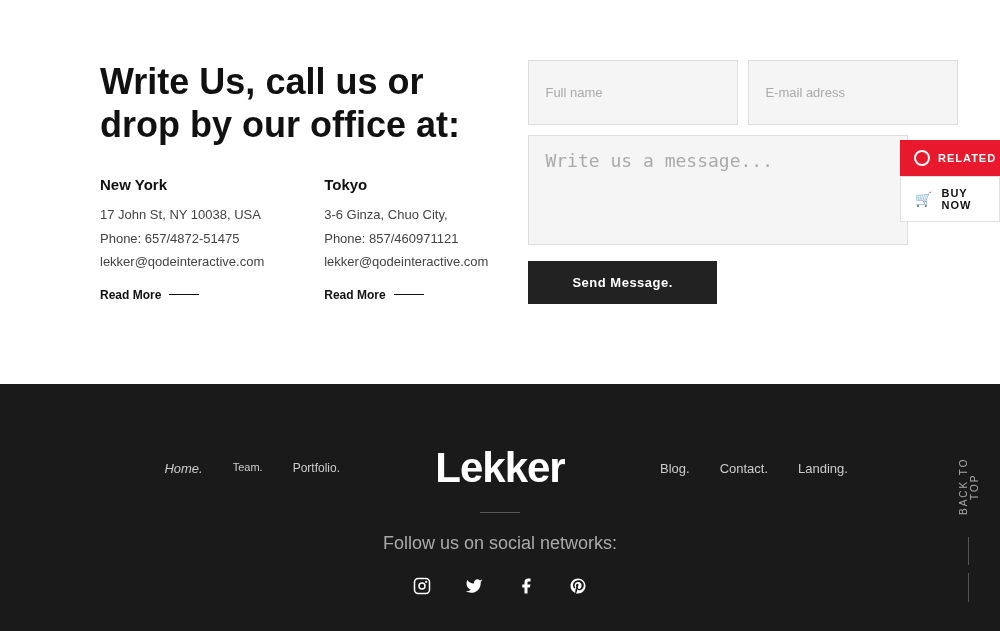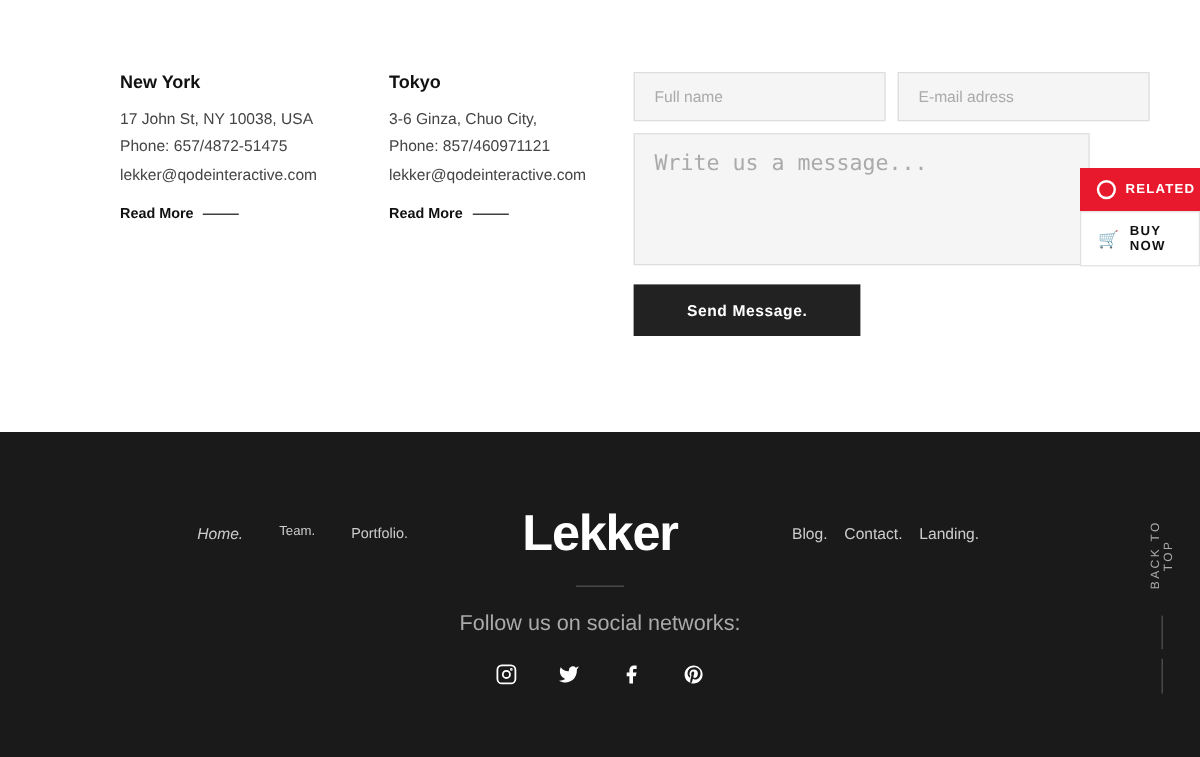--- a/index.html
+++ b/index.html
@@ -70,21 +70,21 @@
     }
 
     .form-row {
       display: flex;
       gap: 10px;
       margin-bottom: 10px;
     }
 
     .form-row input {
       flex: 1;
-      padding: 12px 16px;
+      padding: 24px 16px;
       border: 1px solid #ddd;
       background: #f5f5f5;
       font-size: 13px;
       color: #be185d;
       outline: none;
     }
 
     .form-row input::placeholder {
       color: #aaa;
     }
@@ -189,21 +189,21 @@
     .footer-nav-left {
       display: flex;
       gap: 30px;
       flex: 1;
       justify-content: flex-end;
       padding-right: 80px;
     }
 
     .footer-nav-right {
       display: flex;
-      gap: 14px;
+      gap: 30px;
       flex: 1;
       justify-content: flex-start;
       padding-left: 80px;
     }
 
     .footer-logo {
       font-size: 42px;
       font-weight: 900;
       color: #fff;
       letter-spacing: -1px;
@@ -284,20 +284,21 @@
       position: relative;
     }
   </style>
 </head>
 <body>
 
 <div class="main-wrapper">
 
   <section class="main-section">
     <div class="left-content">
+      <h1 class="main-heading">Write Us, call us or drop by our office at:</h1>
 
       <div class="offices">
 
         <div class="office">
           <h3>New York</h3>
           <p>
             <span>17 John St, NY 10038, USA</span><br>
             <span>Phone: 657/4872-51475</span><br>
             <span>lekker@qodeinteractive.com</span>
           </p>

